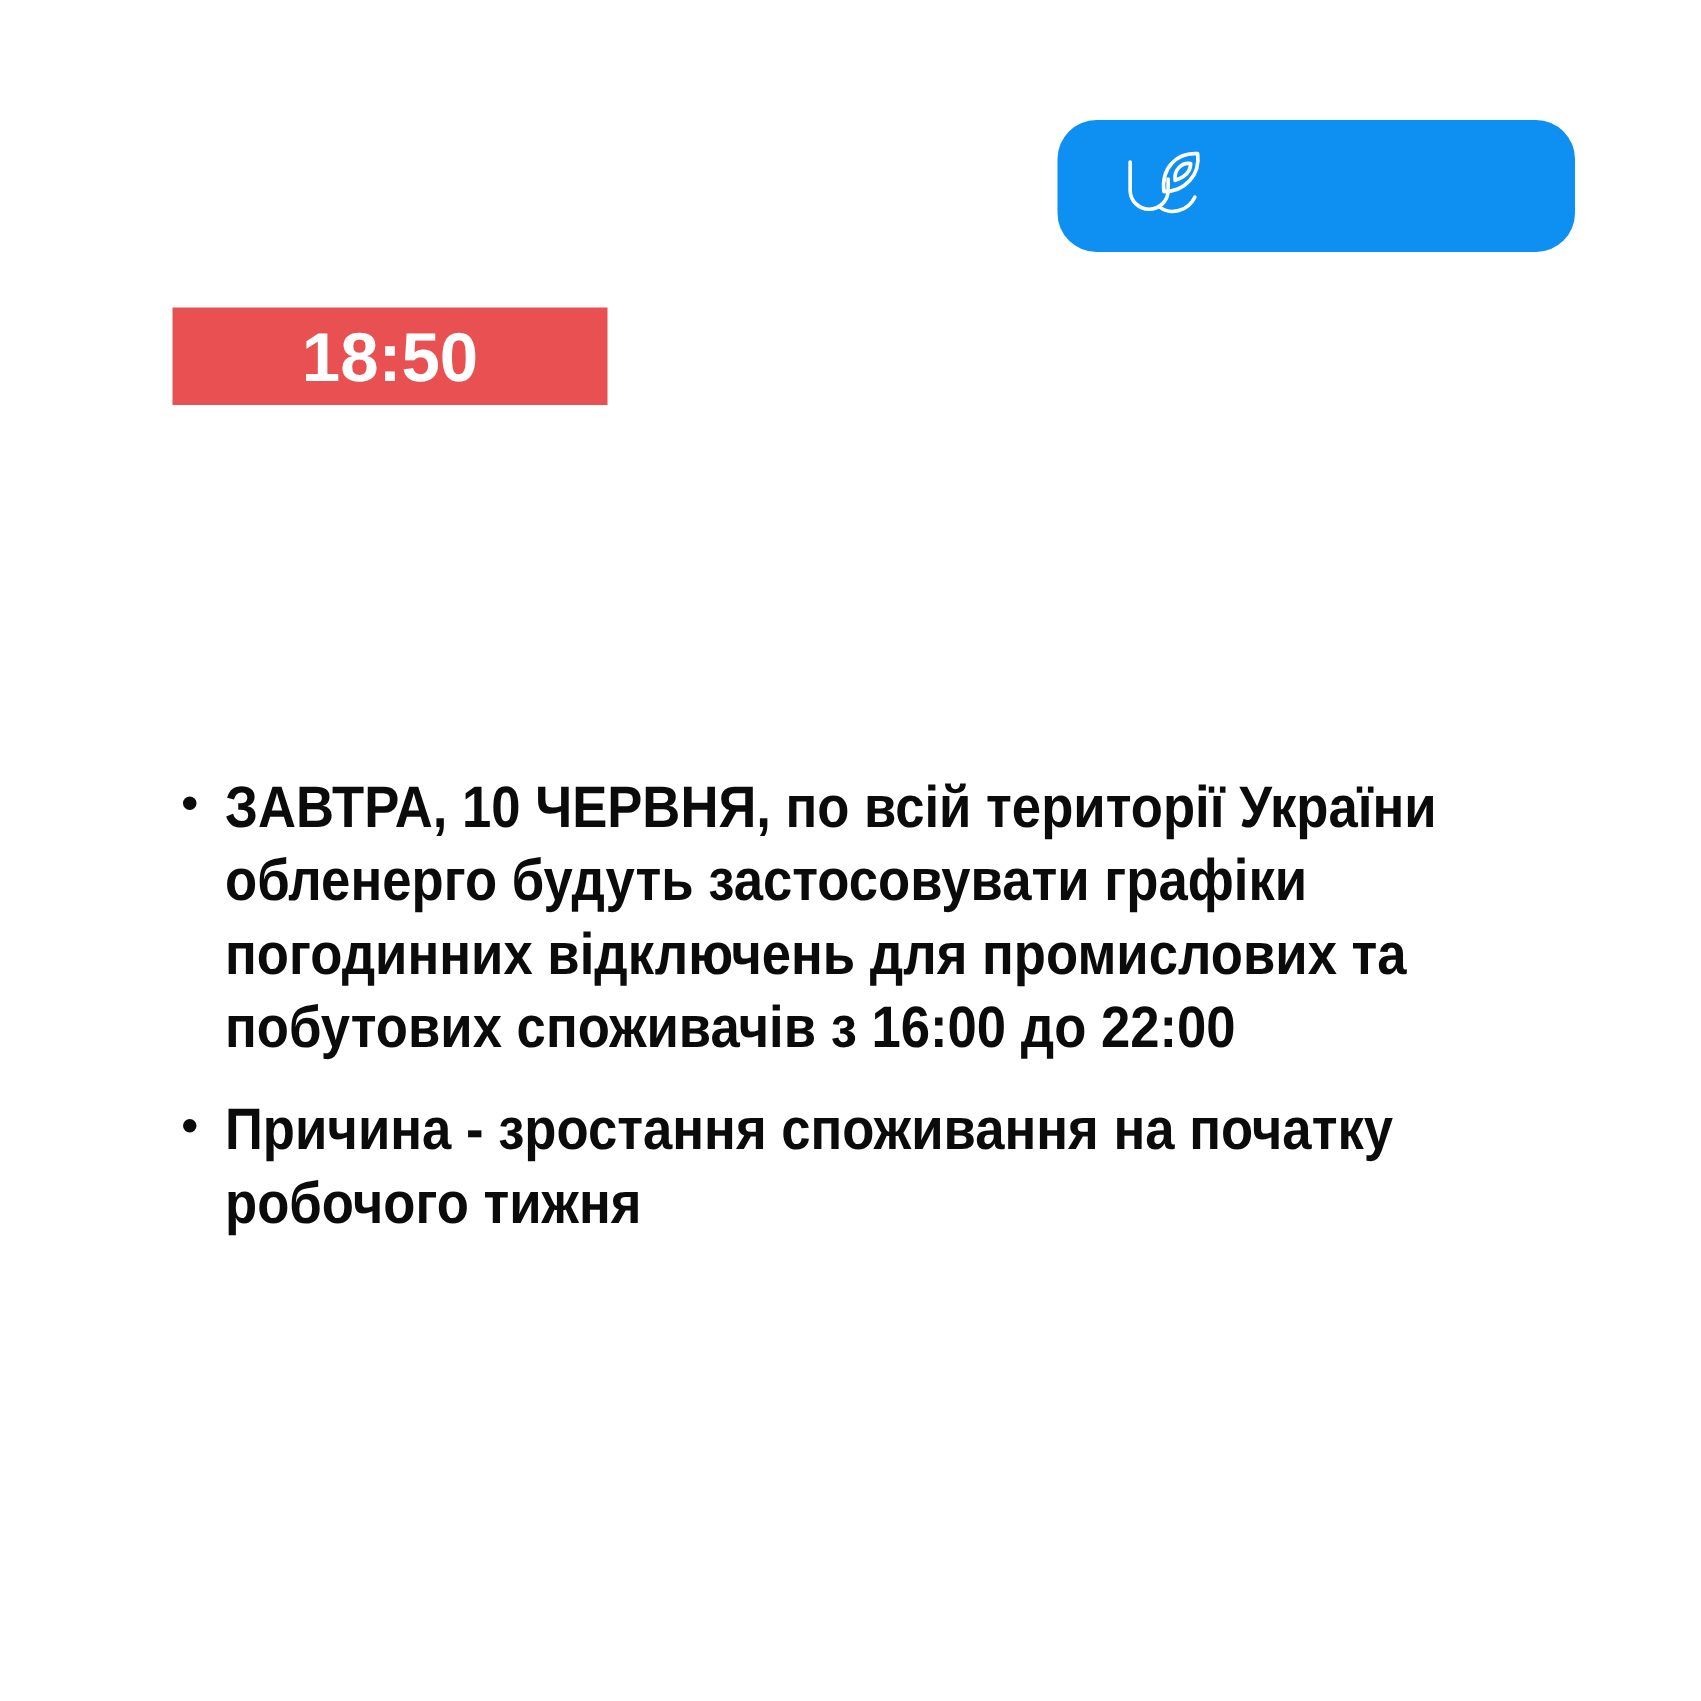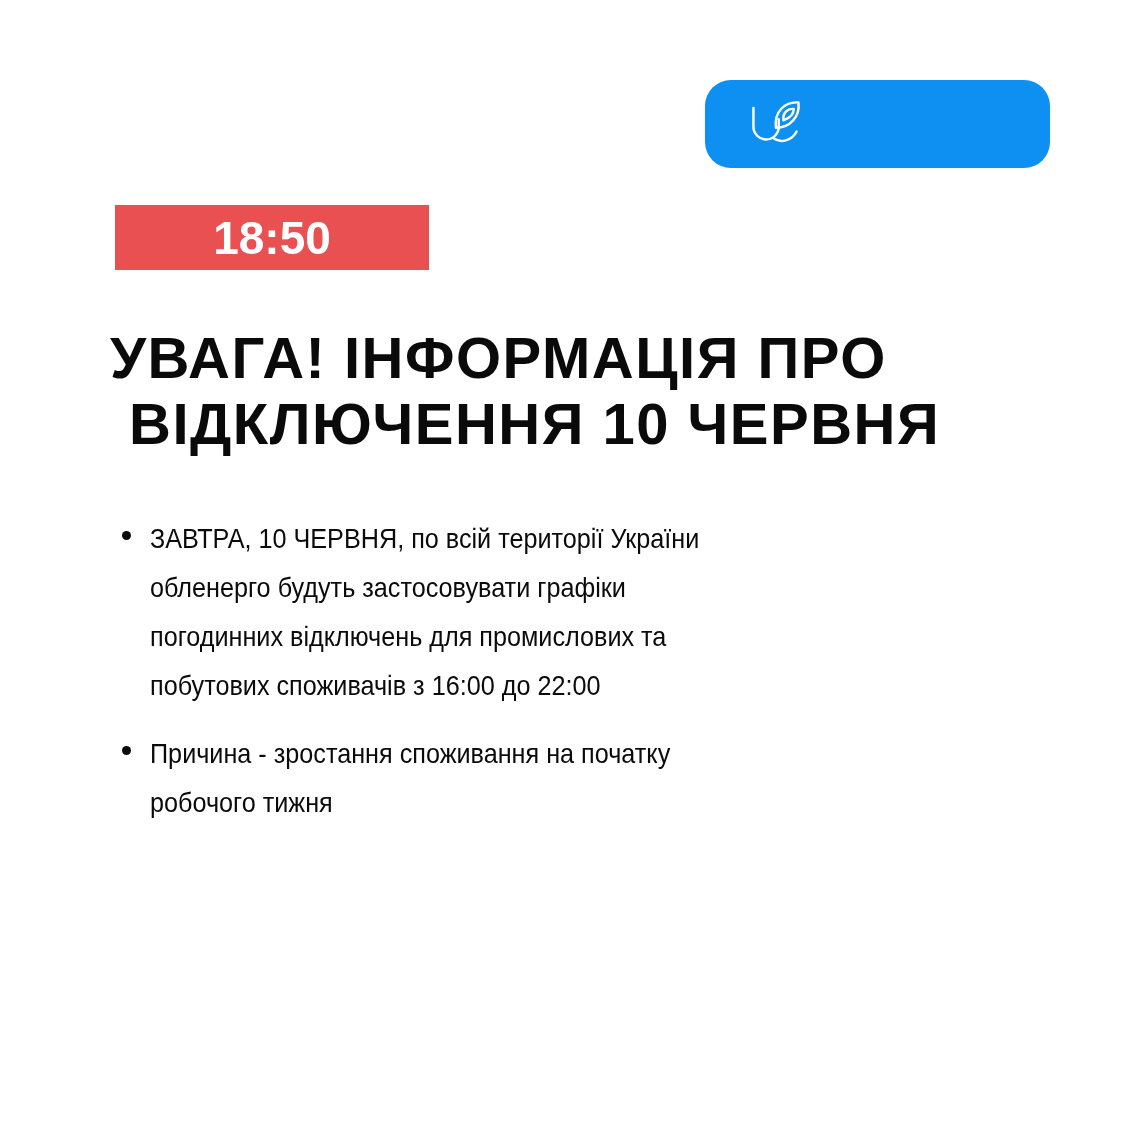--- a/index.html
+++ b/index.html
@@ -66,21 +66,21 @@
     font-weight: 400;
     letter-spacing: 1.8px;
     white-space: nowrap;
   }
 
   
   .timebox {
     position: absolute;
     left: 115px;
     top: 205px;
-    width: 314px;
+    width: 290px;
     height: 65px;
     display: flex;
     align-items: center;
     justify-content: center;
     color: #ffffff;
     font-size: 46px;
     font-weight: 700;
   }
 
   
@@ -115,22 +115,22 @@
   }
   .bullet-marker .dot {
     display: block;
     width: 9px;
     height: 9px;
     border-radius: 50%;
     background: #0b0b0b;
   }
   .bullet-lines {
     color: #0b0b0b;
-    font-size: 28px;
-    font-weight: 400;
+    font-size: 39px;
+    font-weight: 700;
     line-height: 49px;
   }
   .bullet-lines .bline {
     display: block;
     white-space: nowrap;
     transform: scaleX(0.9);
     transform-origin: 0 50%;
   }
 </style>
 </head>
@@ -145,24 +145,20 @@
       <path d="M33 36 C 31 19 42 8 57 9 C 59 24 48 36 33 36 Z"></path>
       <path d="M41 28 C 40 20 46 15 52 16 C 52 22 47 26 41 28"></path>
       <path d="M30 47 C 38 53 50 50 55 40"></path>
     </svg>
   </div>
 
   <div class="timebox" style="background:#E85052;">
     <span>18:50</span>
   </div>
 
-  <div class="headline">
-    <span class="hline">УВАГА! ІНФОРМАЦІЯ ПРО</span>
-    <span class="hline indent">ВІДКЛЮЧЕННЯ 10 ЧЕРВНЯ</span>
-  </div>
 
   <div class="bullets">
 
     <div class="bullet">
       <span class="bullet-marker">
           <span class="dot"></span>
         </span>
       <div class="bullet-lines">
         <span class="bline">ЗАВТРА, 10 ЧЕРВНЯ, по всій території України</span>
         <span class="bline">обленерго будуть застосовувати графіки</span>

